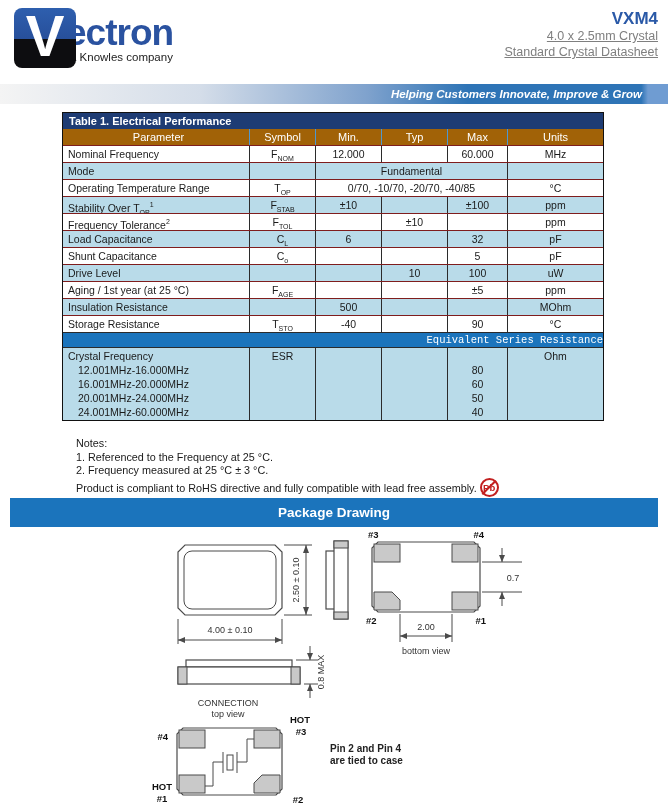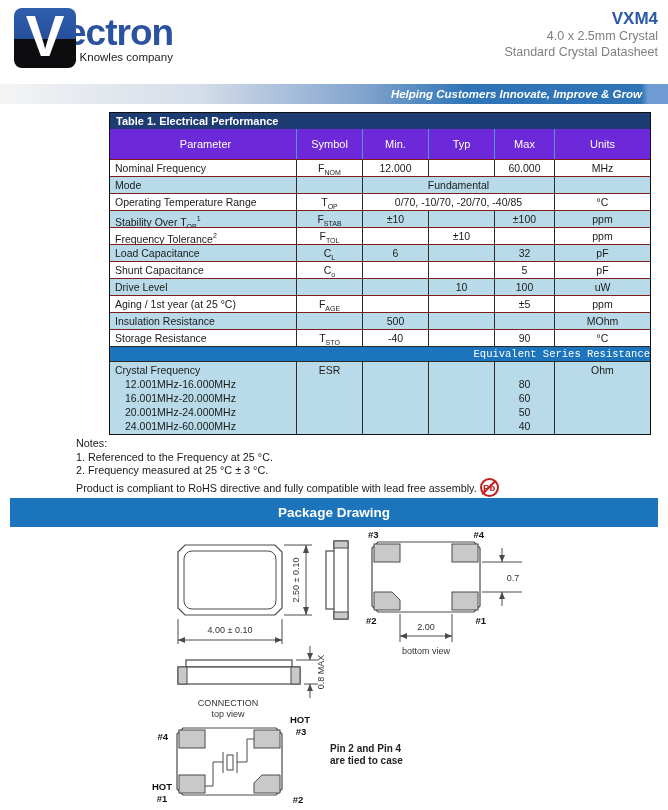--- a/index.html
+++ b/index.html
@@ -11,33 +11,33 @@
   .logo-mark{width:62px;height:60px;border-radius:8px;position:relative;overflow:hidden;
              background:linear-gradient(180deg,#2e5fae 0%,#274f9b 52%,#0d0d10 52%,#0d0d10 100%);}
   .logo-v{position:absolute;left:50%;top:50%;transform:translate(-50%,-54%);
           color:#fff;font-size:58px;font-weight:bold;line-height:1;}
   .logo-textcol{margin-left:-10px;padding-top:6px;}
   .logo-word{color:#2a52a0;font-size:37px;font-weight:600;letter-spacing:-1px;line-height:1;}
   .logo-tag{color:#222;font-size:11.5px;margin-top:0;margin-left:4px;}
 
   .prodblock{position:absolute;right:10px;top:10px;text-align:right;}
   .prod-name{color:#2a59a7;font-size:17px;font-weight:bold;line-height:18px;}
-  .prod-sub{color:#7f7f7f;font-size:12.5px;line-height:16px;}
+  .prod-sub{color:#7f7f7f;font-size:12.5px;line-height:16px;text-decoration:underline;}
 
   .banner{position:absolute;left:0;top:84px;width:668px;height:20px;
           background:linear-gradient(90deg,#f4f4f4 0%,#d4dde9 30%,#7fa2cd 55%,#2e74b6 70%,#2e74b6 96%,#6f9cd2 97%,#6f9cd2 100%);}
   .banner span{position:absolute;right:26px;top:0;line-height:20px;color:#fff;
                font-size:11.5px;font-style:italic;font-weight:bold;margin-left:41px;}
 
   
   .tbl{position:absolute;left:62px;top:112px;width:540px;border:1px solid #111;
-       font-size:10.5px;box-sizing:content-box;margin-left:47px;}
+       font-size:10.5px;box-sizing:content-box;}
   .tbl-title{background:#1e3c74;color:#fff;font-weight:bold;font-size:11px;
              height:16px;line-height:16px;padding-left:6px;}
-  .tbl-head{display:flex;background:#6d28d9;color:#fff;height:30px;font-size:11px;}
+  .tbl-head{display:flex;background:#a16207;color:#fff;height:16px;font-size:11px;}
   .tbl-head .c{display:flex;align-items:center;justify-content:center;box-sizing:border-box;}
   .tbl-head .c + .c{border-left:1px solid #4f97cf;}
   .row{display:flex;height:16px;line-height:16px;background:#fff;border-top:1px solid #7f1d1d;}
   .row.alt{background:#b9dbe9;}
   .c{box-sizing:border-box;overflow:hidden;white-space:nowrap;}
   .c1{width:186px;padding-left:5px;text-align:left;}
   .c2{width:66px;text-align:center;}
   .c3{width:66px;text-align:center;}
   .c4{width:66px;text-align:center;}
   .c5{width:60px;text-align:center;}

